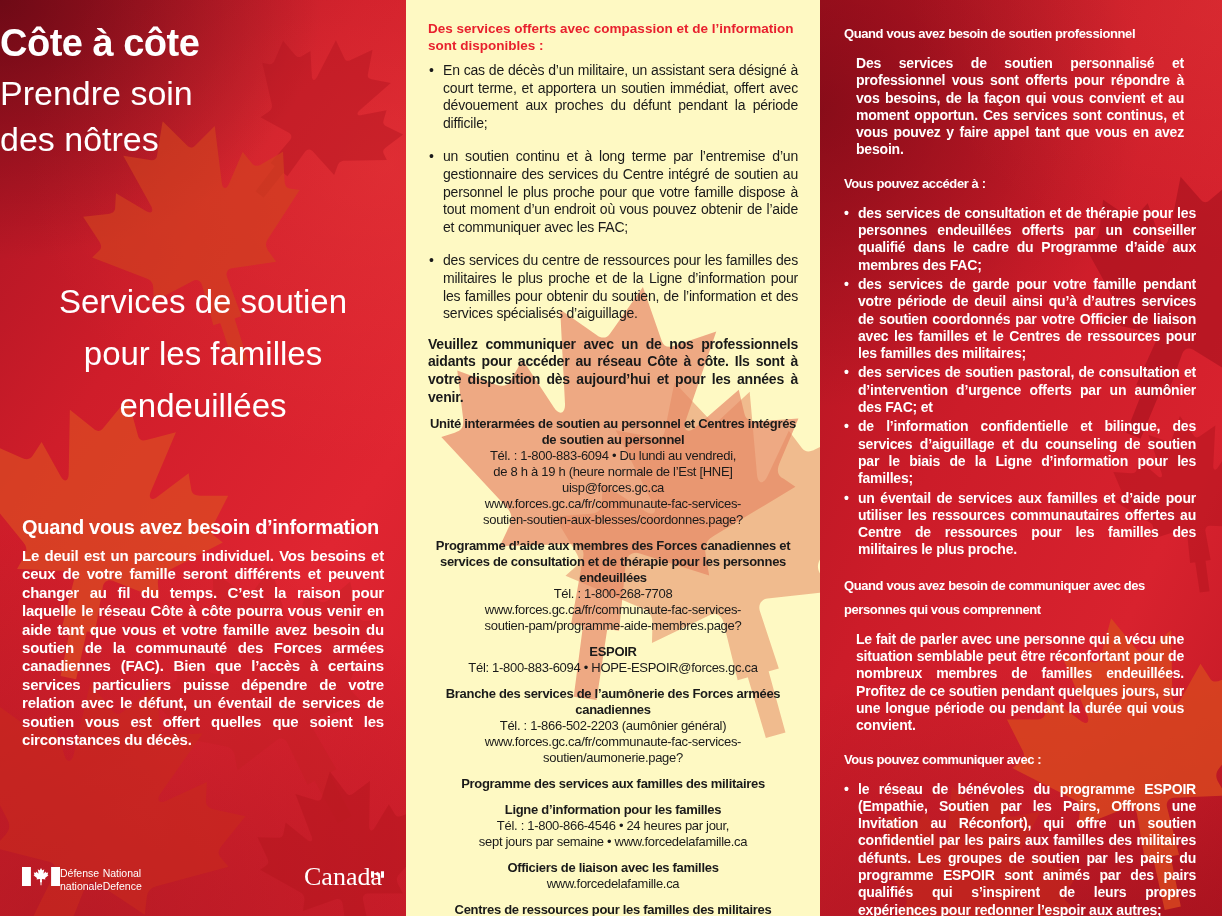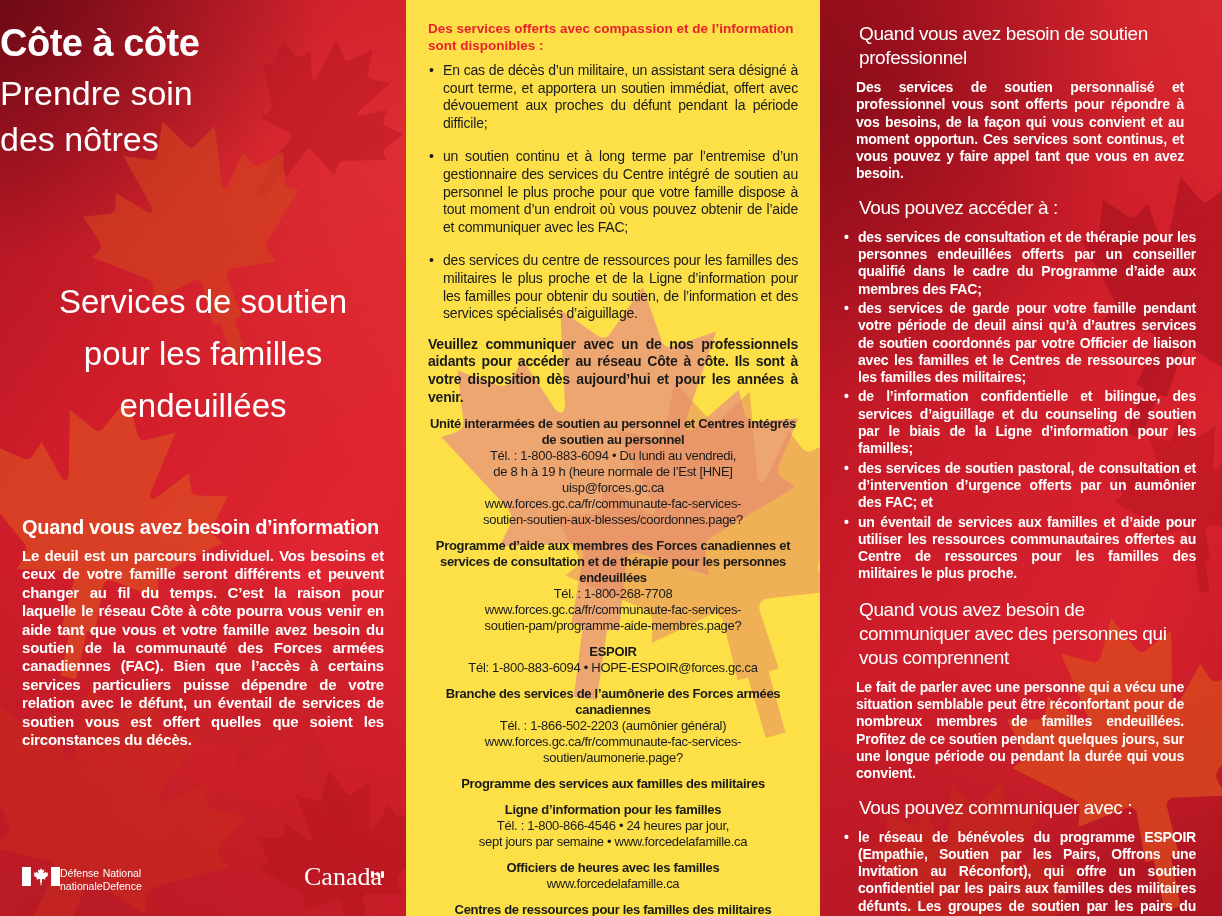--- a/index.html
+++ b/index.html
@@ -9,21 +9,21 @@
   }
   .panel{position:absolute;top:0;height:916px;overflow:hidden;}
   .panel-left{
     left:0;width:406px;color:#fff;
     background:
       radial-gradient(ellipse 520px 420px at 0% 0%, rgba(55,0,10,.50), transparent 62%),
       radial-gradient(ellipse 600px 500px at 95% 18%, rgba(255,90,75,.22), transparent 60%),
       radial-gradient(ellipse 700px 620px at 15% 102%, rgba(115,8,16,.38), transparent 68%),
       linear-gradient(125deg,#a61322 0%,#cf1d2a 35%,#e02531 68%,#d01e2b 100%);
   }
-  .panel-mid{left:406px;width:414px;background:#fde047;color:#1a1a1a;}
+  .panel-mid{left:406px;width:414px;background:#fef9c3;color:#1a1a1a;}
   .panel-right{
     left:820px;width:402px;color:#fff;
     background:
       radial-gradient(ellipse 520px 440px at 100% 0%, rgba(255,95,75,.18), transparent 60%),
       radial-gradient(ellipse 520px 480px at 0% 12%, rgba(70,0,12,.38), transparent 62%),
       radial-gradient(ellipse 720px 520px at 55% 112%, rgba(105,4,14,.45), transparent 72%),
       linear-gradient(115deg,#ad1220 0%,#cc1c29 40%,#d8222e 72%,#c01825 100%);
   }
   .leaf{position:absolute;pointer-events:none;}
   .content{position:relative;z-index:2;}
@@ -54,21 +54,21 @@
   .m-bullets li::before{content:"•";position:absolute;left:1px;top:0;}
   .cta{font-size:14px;font-weight:700;line-height:17.6px;letter-spacing:-.2px;
     text-align:justify;margin:13px 0 0;}
   .contact{margin-top:10px;text-align:center;}
   .contact .c-title{font-size:13px;font-weight:700;line-height:16px;letter-spacing:-.3px;}
   .contact .c-lines{font-size:13px;font-weight:400;line-height:16px;letter-spacing:-.3px;
     white-space:pre-line;}
 
   
   .r-content{padding:22px 26px 0 24px;}
-  .r-head{font-size:19px;font-weight:400;line-height:24px;letter-spacing:-.4px;margin:0 15px 9px;}
+  .r-head{font-size:13px;font-weight:700;line-height:24px;letter-spacing:-.4px;margin:0 0 9px;}
   .r-head.mt{margin-top:15px;}
   .r-body{font-size:14px;font-weight:700;line-height:17.3px;letter-spacing:-.2px;
     text-align:justify;margin:0 12px 13px;}
   .r-bullets{list-style:none;margin:0;padding:0;}
   .r-bullets li{font-size:14px;font-weight:700;line-height:17.3px;letter-spacing:-.2px;
     text-align:justify;position:relative;padding-left:14px;}
   .r-bullets li+li{margin-top:2px;}
   .r-bullets li::before{content:"•";position:absolute;left:0;top:0;}
 </style>
 </head>
@@ -191,21 +191,21 @@
       <div class="c-title">Programme des services aux familles des militaires</div>
     </div>
 
     <div class="contact">
       <div class="c-title">Ligne d’information pour les familles</div>
       <div class="c-lines">Tél. : 1-800-866-4546 • 24 heures par jour,
 sept jours par semaine • www.forcedelafamille.ca</div>
     </div>
 
     <div class="contact">
-      <div class="c-title">Officiers de heures avec les familles</div>
+      <div class="c-title">Officiers de liaison avec les familles</div>
       <div class="c-lines">www.forcedelafamille.ca</div>
     </div>
 
     <div class="contact">
       <div class="c-title">Centres de ressources pour les familles des militaires</div>
       <div class="c-lines">www.forcedelafamille.ca</div>
     </div>
   </div>
 </div>
 
@@ -224,22 +224,22 @@
     </svg>
 
   <div class="content r-content">
     <h2 class="r-head">Quand vous avez besoin de soutien professionnel</h2>
     <p class="r-body">Des services de soutien personnalisé et professionnel vous sont offerts pour répondre à vos besoins, de la façon qui vous convient et au moment opportun. Ces services sont continus, et vous pouvez y faire appel tant que vous en avez besoin.</p>
 
     <h2 class="r-head">Vous pouvez accéder à :</h2>
     <ul class="r-bullets">
       <li>des services de consultation et de thérapie pour les personnes endeuillées offerts par un conseiller qualifié dans le cadre du Programme d’aide aux membres des FAC;</li>
       <li>des services de garde pour votre famille pendant votre période de deuil ainsi qu’à d’autres services de soutien coordonnés par votre Officier de liaison avec les familles et le Centres de ressources pour les familles des militaires;</li>
+      <li>des services de soutien pastoral, de consultation et d’intervention d’urgence offerts par un aumônier des FAC; et</li>
       <li>de l’information confidentielle et bilingue, des services d’aiguillage et du counseling de soutien par le biais de la Ligne d’information pour les familles;</li>
-      <li>des services de soutien pastoral, de consultation et d’intervention d’urgence offerts par un aumônier des FAC; et</li>
       <li>un éventail de services aux familles et d’aide pour utiliser les ressources communautaires offertes au Centre de ressources pour les familles des militaires le plus proche.</li>
     </ul>
 
     <h2 class="r-head mt">Quand vous avez besoin de communiquer avec des personnes qui vous comprennent</h2>
     <p class="r-body">Le fait de parler avec une personne qui a vécu une situation semblable peut être réconfortant pour de nombreux membres de familles endeuillées. Profitez de ce soutien pendant quelques jours, sur une longue période ou pendant la durée qui vous convient.</p>
 
     <h2 class="r-head">Vous pouvez communiquer avec :</h2>
     <ul class="r-bullets">
       <li>le réseau de bénévoles du programme ESPOIR (Empathie, Soutien par les Pairs, Offrons une Invitation au Réconfort), qui offre un soutien confidentiel par les pairs aux familles des militaires défunts. Les groupes de soutien par les pairs du programme ESPOIR sont animés par des pairs qualifiés qui s’inspirent de leurs propres expériences pour redonner l’espoir aux autres;</li>
 

